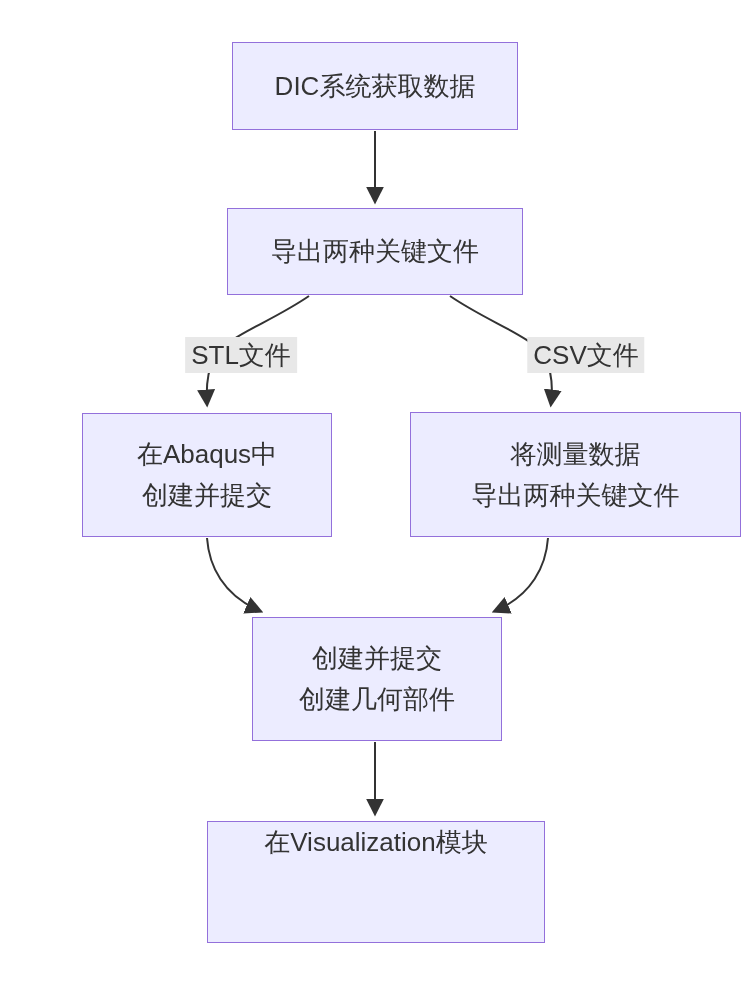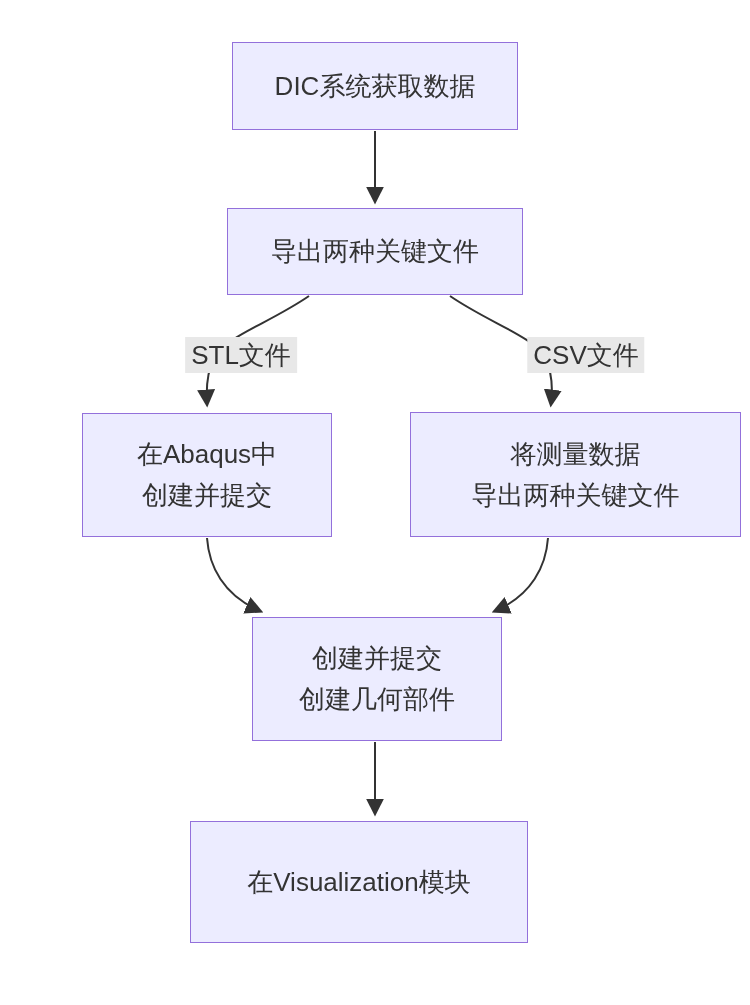--- a/index.html
+++ b/index.html
@@ -26,21 +26,21 @@
     border:1.6px solid var(--node-border);
     display:flex;flex-direction:column;align-items:center;justify-content:center;
     font-size:26px;line-height:41px;text-align:center;
     color:var(--text-color);
   }
   .n1{left:232px;top:42px;width:286px;height:88px;}
   .n2{left:227px;top:208px;width:296px;height:87px;}
   .n3{left:82px;top:413px;width:250px;height:124px;}
   .n4{left:410px;top:412px;width:331px;height:125px;}
   .n5{left:252px;top:617px;width:250px;height:124px;}
-  .n6{left:190px;top:821px;width:338px;height:122px;}
+  .n6{left:207px;top:821px;width:338px;height:122px;justify-content:space-between;}
   .edge-label{
     position:absolute;transform:translate(-50%,-50%);
     background:var(--edge-label-bg);
     padding:2px 6px;font-size:26px;line-height:32px;white-space:nowrap;
     color:var(--text-color);
     margin-left:34px;
   }
   .l-stl{left:207px;top:355px;}
   .l-csv{left:552px;top:355px;}
 </style>

